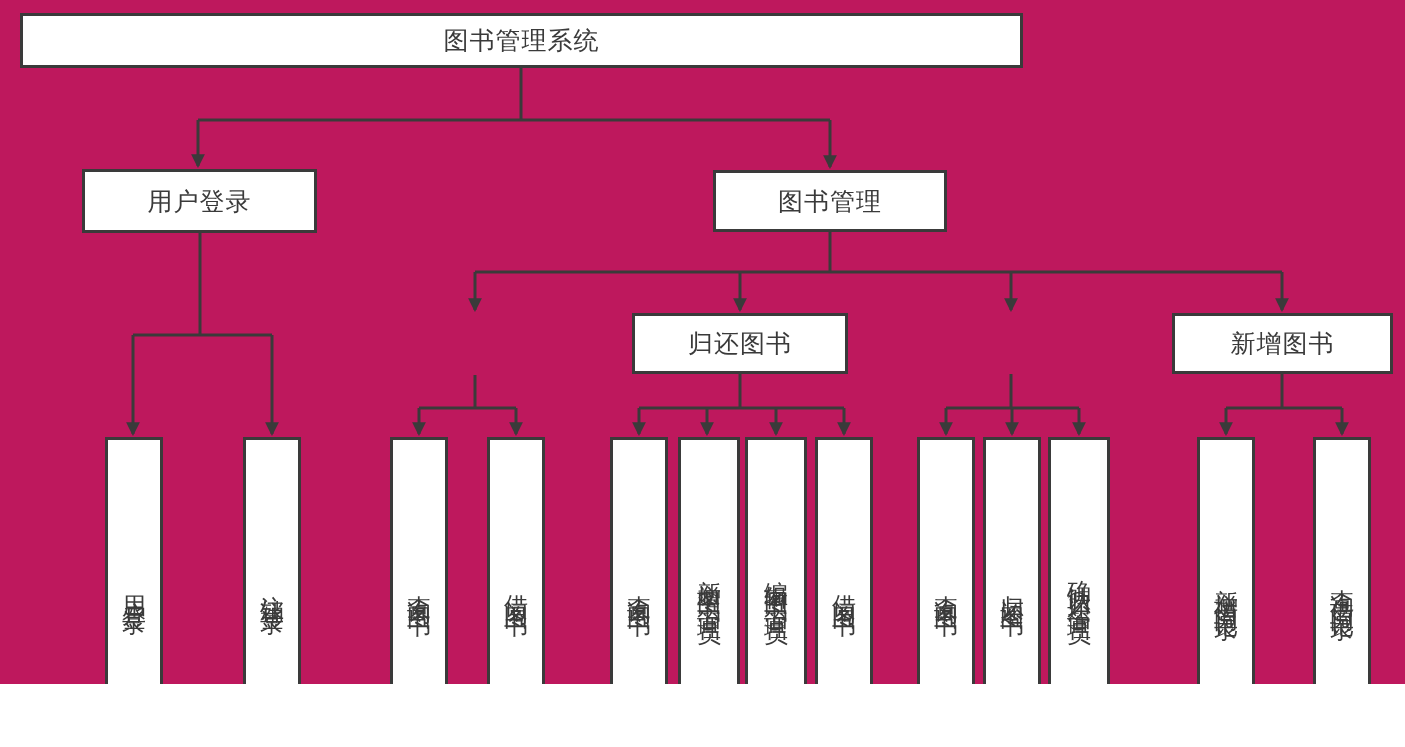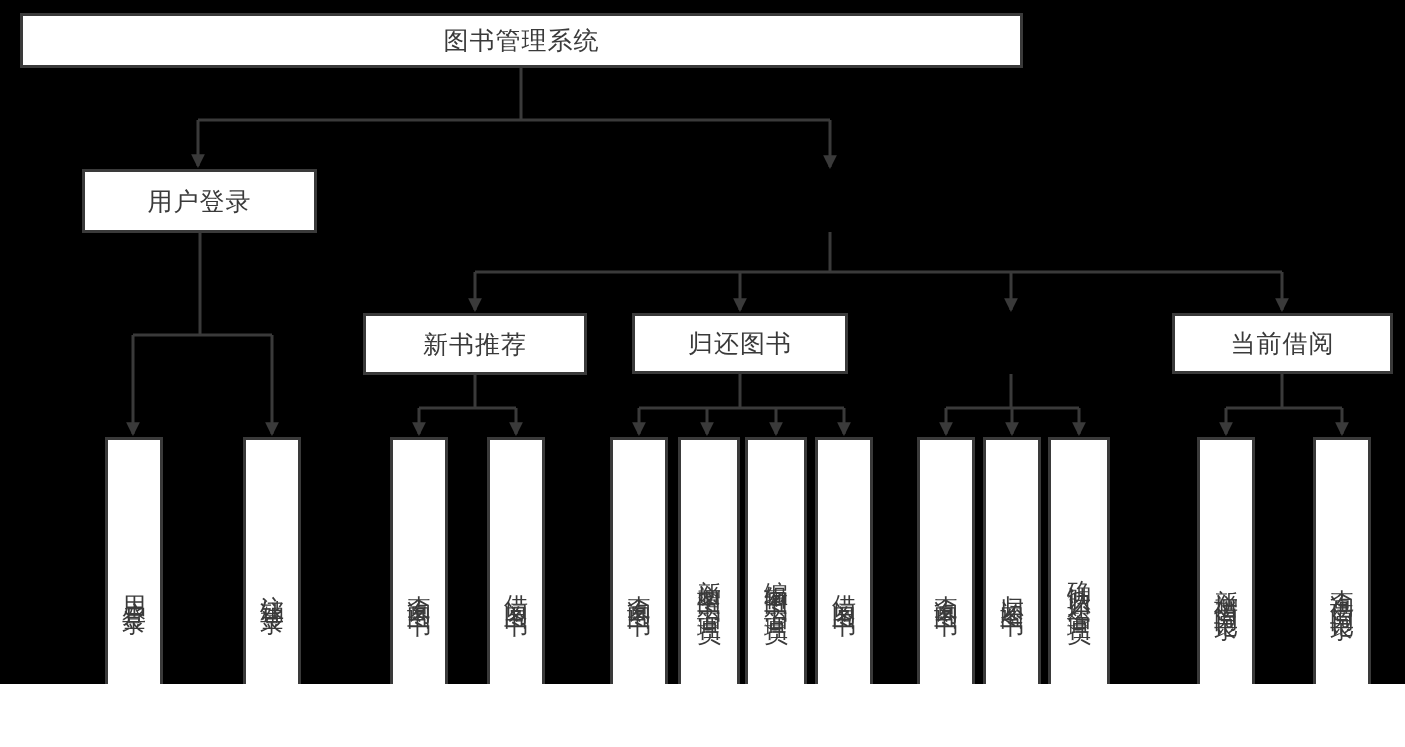--- a/index.html
+++ b/index.html
@@ -5,21 +5,21 @@
   html, body {
     margin: 0;
     padding: 0;
     background: #ffffff;
     font-family: "Liberation Sans", sans-serif;
   }
   #canvas {
     position: relative;
     width: 1405px;
     height: 684px;
-    background: #000000;
+    background: #be185d;
     overflow: hidden;
   }
   #wires {
     position: absolute;
     left: 0; top: 0;
     width: 1405px;
     height: 747px;
     z-index: 0;
   }
   .hbox {
@@ -109,24 +109,24 @@
       <path d="M1012 408 V434" marker-end="url(#ah)"></path>
       <path d="M1079 408 V434" marker-end="url(#ah)"></path>
       <path d="M1226 408 V434" marker-end="url(#ah)"></path>
       <path d="M1342 408 V434" marker-end="url(#ah)"></path>
     </g>
   </svg>
 
   <div class="hbox" style="left:20px;top:13px;width:1003px;height:55px">图书管理系统</div>
 
   <div class="hbox" style="left:82px;top:169px;width:235px;height:64px">用户登录</div>
+  <div class="hbox" style="left:713px;top:170px;width:234px;height:62px">图书管理</div>
 
-  <div class="hbox" style="left:363px;top:313px;width:224px;height:62px">新书推荐</div>
   <div class="hbox" style="left:632px;top:313px;width:216px;height:61px">归还图书</div>
-  <div class="hbox" style="left:1172px;top:313px;width:221px;height:61px">当前借阅</div>
+  <div class="hbox" style="left:1172px;top:313px;width:221px;height:61px">新增图书</div>
 
   <div class="vbox" style="left:105px">
     <span class="vtext">用户登录</span>
   </div>
   <div class="vbox" style="left:243px">
     <span class="vtext">注销登录</span>
   </div>
 
   <div class="vbox" style="left:390px">
     <span class="vtext">查询图书</span>

